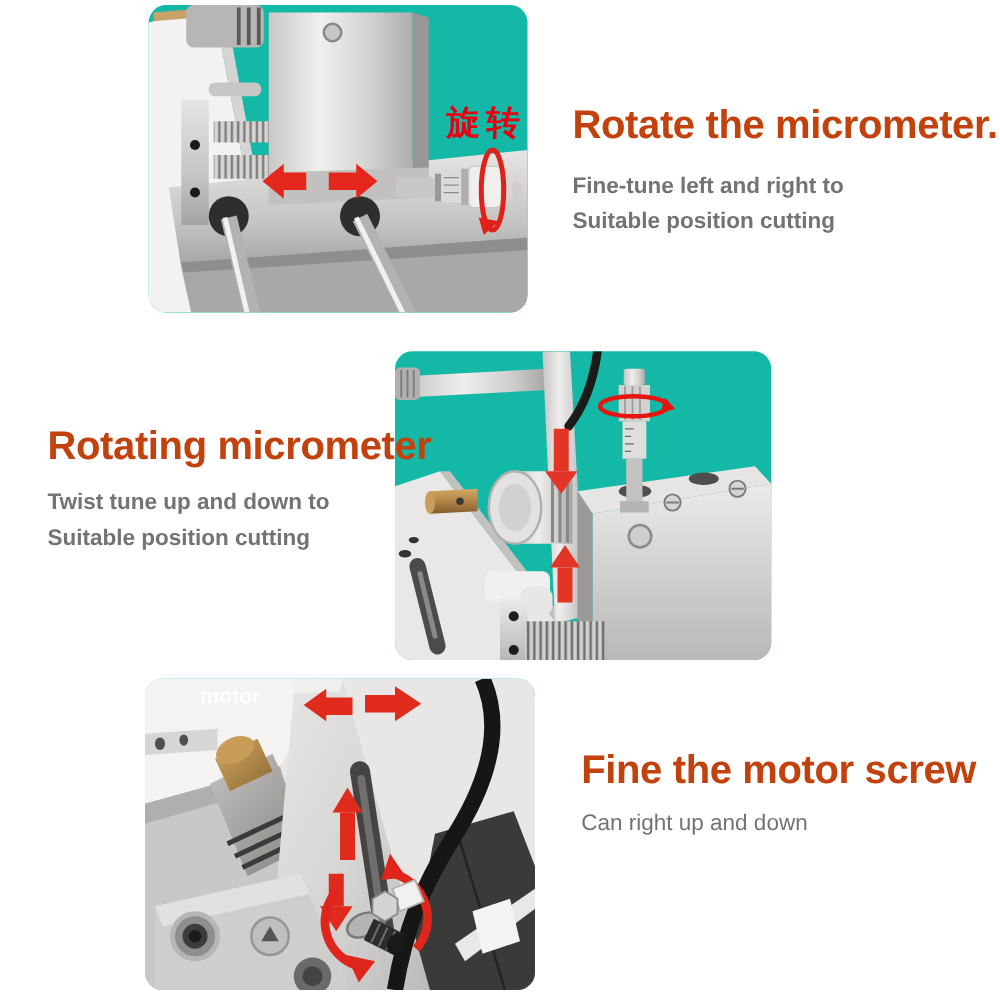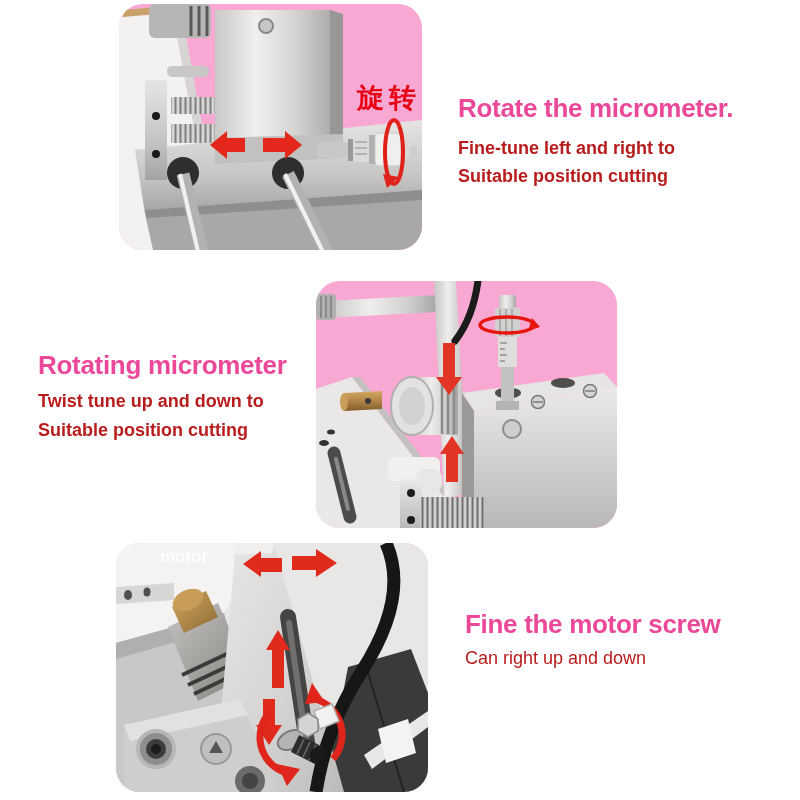--- a/index.html
+++ b/index.html
@@ -2,32 +2,32 @@
 <html><head>
 <meta charset="utf-8">
 <style>
   html,body{margin:0;padding:0}
   body{
     width:800px;height:800px;position:relative;overflow:hidden;
     background:#ffffff;
     font-family:"Liberation Sans", sans-serif;
   }
   .photo{
-    position:absolute;border-radius:24px;overflow:hidden;background:#f9a8d4;
+    position:absolute;border-radius:14px;overflow:hidden;background:#14b8a6;
   }
   #photo1{left:119px;top:4px;width:303px;height:246px}
   #photo2{left:316px;top:281px;width:301px;height:247px}
   #photo3{left:116px;top:543px;width:312px;height:249px}
   .photo svg{display:block;width:100%;height:100%}
   .title{
-    position:absolute;font-size:26px;font-weight:bold;color:#ec4899;
-    white-space:nowrap;letter-spacing:-0.3px;line-height:1.1;margin-top:12px;
+    position:absolute;font-size:32px;font-weight:bold;color:#c2410c;
+    white-space:nowrap;letter-spacing:-0.3px;line-height:1.1;
   }
   .sub{
-    position:absolute;font-size:18px;font-weight:bold;color:#b91c1c;
+    position:absolute;font-size:18px;font-weight:bold;color:#737373;
     white-space:nowrap;line-height:1.1;
   }
   .sub.regular{font-weight:normal}
   #t1-title{left:458px;top:82px}
   #t1-l1{left:458px;top:139px}
   #t1-l2{left:458px;top:167px}
   #t2-title{left:38px;top:339px}
   #t2-l1{left:38px;top:392px}
   #t2-l2{left:38px;top:421px}
   #t3-title{left:465px;top:598px}

